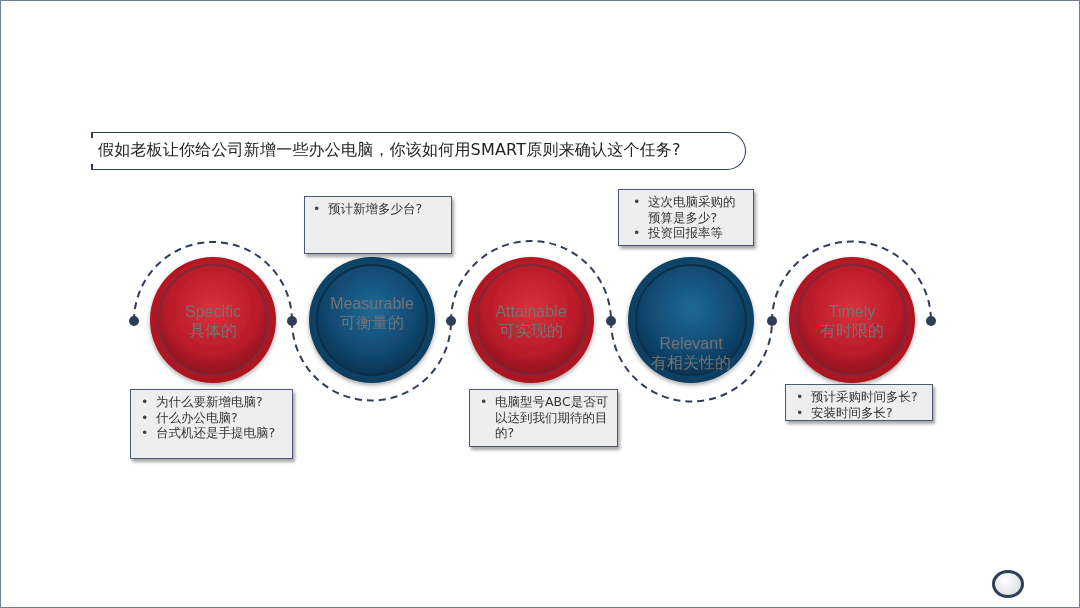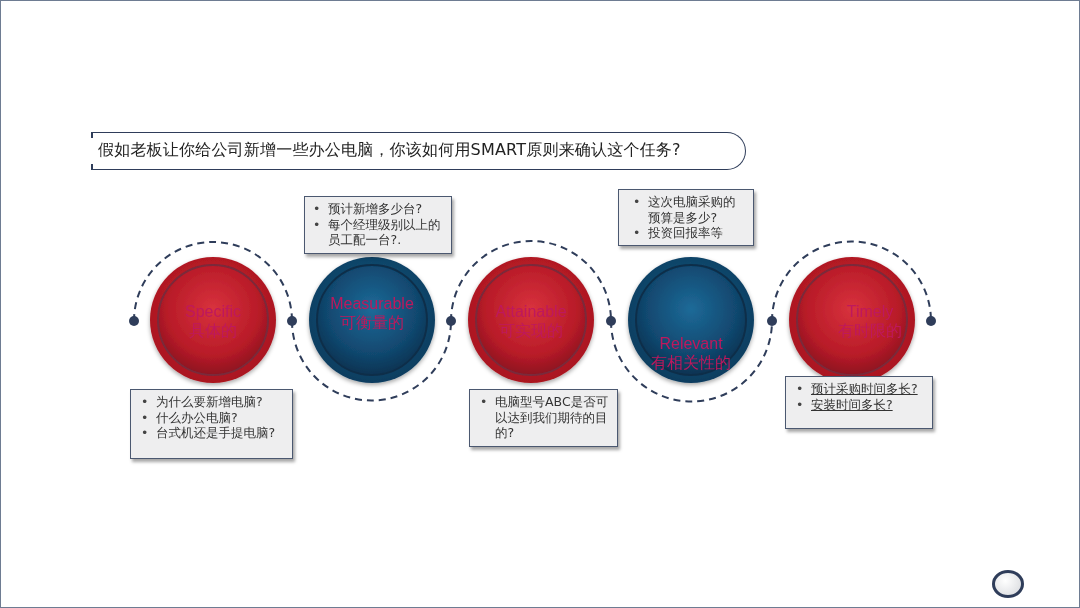--- a/index.html
+++ b/index.html
@@ -3,21 +3,21 @@
 <meta charset="utf-8">
 <style>
   html,body{margin:0;padding:0;}
   body{width:1080px;height:608px;position:relative;background:#ffffff;overflow:hidden;font-family:"Liberation Sans","DejaVu Sans",sans-serif;}
   .frame{position:absolute;left:0;top:0;width:1078px;height:606px;border:1px solid #6e7c92;box-sizing:content-box;}
   .title-box{position:absolute;left:91px;top:132px;width:655px;height:38px;border:1.5px solid #2f3d5a;border-left:none;border-radius:0 20px 20px 0;box-sizing:border-box;}
   .title-box:before{content:"";position:absolute;left:0;top:-1px;width:2px;height:6px;background:#2f3d5a;}
   .title-box:after{content:"";position:absolute;left:0;bottom:-1px;width:2px;height:6px;background:#2f3d5a;}
   .title-text{position:absolute;left:98px;top:140px;font-size:16px;font-weight:normal;color:#222;letter-spacing:0.2px;white-space:nowrap;font-family:"DejaVu Sans",sans-serif;}
   svg.diagram{position:absolute;left:0;top:0;}
-  .circle-label{position:absolute;width:130px;text-align:center;color:#be185d;font-size:16px;line-height:19px;}
+  .circle-label{position:absolute;width:130px;text-align:center;color:#737373;font-size:16px;line-height:19px;}
   .note{position:absolute;background:#eeeeef;border:1.5px solid #4b5870;box-shadow:2px 3px 3px rgba(0,0,0,0.35);font-family:"DejaVu Sans",sans-serif;font-size:12.5px;color:#333;line-height:15.5px;padding:4px 8px 4px 8px;box-sizing:border-box;}
   .note ul{margin:0;padding:0;list-style:none;}
   .note li{position:relative;padding-left:17px;}
   .note li:before{content:"•";position:absolute;left:2px;top:0;color:#444;}
   .nav-dot{position:absolute;left:992px;top:570px;width:32px;height:28px;border:3px solid #2f3d5a;border-radius:50%;box-sizing:border-box;background:radial-gradient(circle at 40% 35%,#ffffff,#d6d8dc);}
 </style>
 </head>
 <body>
 
 <div class="frame"></div>
@@ -98,29 +98,28 @@
   <div>可衡量的</div>
 </div>
 <div class="circle-label" style="left:466px;top:302px;">
   <div>Attainable</div>
   <div>可实现的</div>
 </div>
 <div class="circle-label" style="left:626px;top:302px;margin-top:32px;">
   <div>Relevant</div>
   <div>有相关性的</div>
 </div>
-<div class="circle-label" style="left:805px;top:302px;">
+<div class="circle-label" style="left:787px;top:302px;">
   <div>Timely</div>
   <div>有时限的</div>
 </div>
 
 <div class="note" style="left:304px;top:196px;width:148px;height:58px;padding-left:6px;">
   <ul>
     <li>预计新增多少台?</li>
-    <li>每个经理级别以上的员工配一台?.</li>
   </ul>
 </div>
 
 <div class="note" style="left:618px;top:189px;width:136px;height:57px;padding-left:12px;">
   <ul>
     <li>这次电脑采购的预算是多少?</li>
     <li>投资回报率等</li>
   </ul>
 </div>
 
@@ -131,20 +130,20 @@
     <li>台式机还是手提电脑?</li>
   </ul>
 </div>
 
 <div class="note" style="left:469px;top:389px;width:149px;height:58px;">
   <ul>
     <li>电脑型号ABC是否可以达到我们期待的目的?</li>
   </ul>
 </div>
 
-<div class="note" style="left:785px;top:376px;width:148px;height:53px;text-decoration:underline;">
+<div class="note" style="left:785px;top:384px;width:148px;height:37px;">
   <ul>
     <li>预计采购时间多长?</li>
     <li>安装时间多长?</li>
   </ul>
 </div>
 
 <div class="nav-dot"></div>
 
 </body></html>

